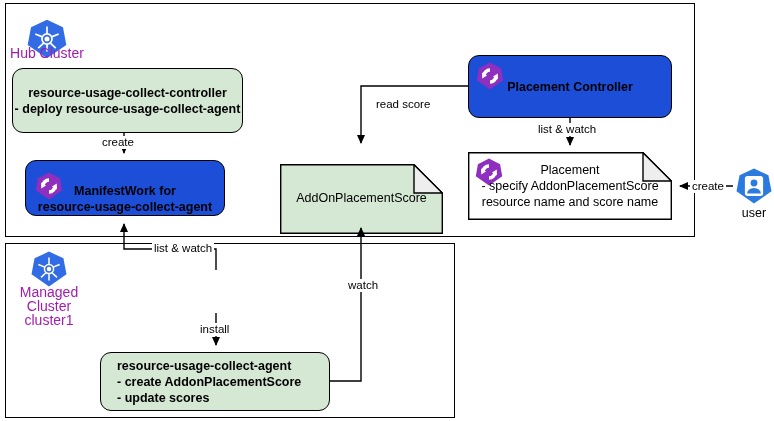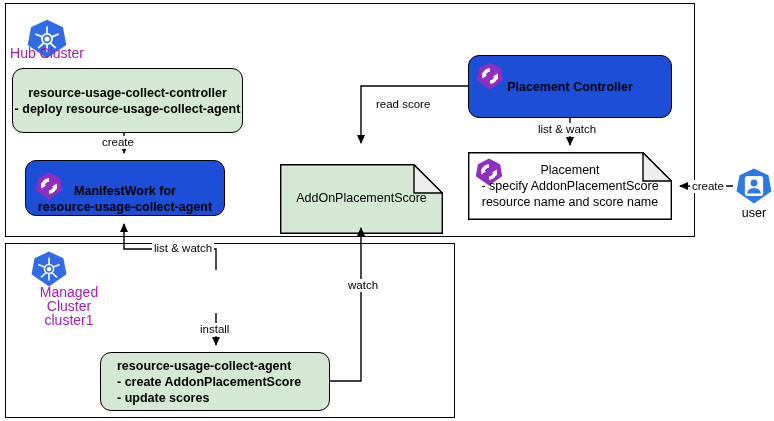--- a/index.html
+++ b/index.html
@@ -135,21 +135,21 @@
         <line x1="50" y1="20" x2="50" y2="38"></line>
         <line x1="50" y1="62" x2="50" y2="80"></line>
         <line x1="22" y1="38" x2="39" y2="45"></line>
         <line x1="78" y1="38" x2="61" y2="45"></line>
         <line x1="29" y1="72" x2="42" y2="60"></line>
         <line x1="71" y1="72" x2="58" y2="60"></line>
       </g>
       <circle cx="50" cy="50" r="6" fill="#ffffff"></circle>
     </svg>
   </div>
-  <div class="cluster-label" style="left:0px; top:285px; width:98px;margin-left:20px;">Managed Cluster
+  <div class="cluster-label" style="left:0px; top:285px; width:98px;">Managed Cluster
 cluster1</div>
 
   <div class="node node-rounded fill-green" style="left:12px; top:68px; width:231px; height:65px;">
     <span class="node-text">resource-usage-collect-controller
 -  deploy resource-usage-collect-agent</span>
   </div>
 
   <div class="node node-rounded fill-white" style="left:25px; top:160px; width:200px; height:56px;align-items:flex-end;">
     <span class="ocm-icon">
       <svg width="30" height="30" viewBox="0 0 100 100">

